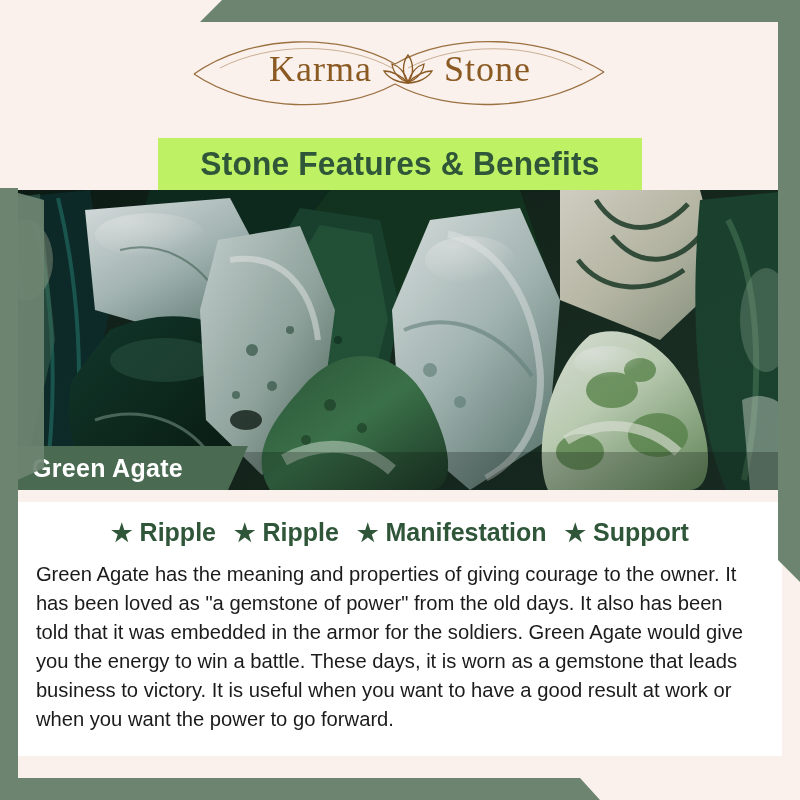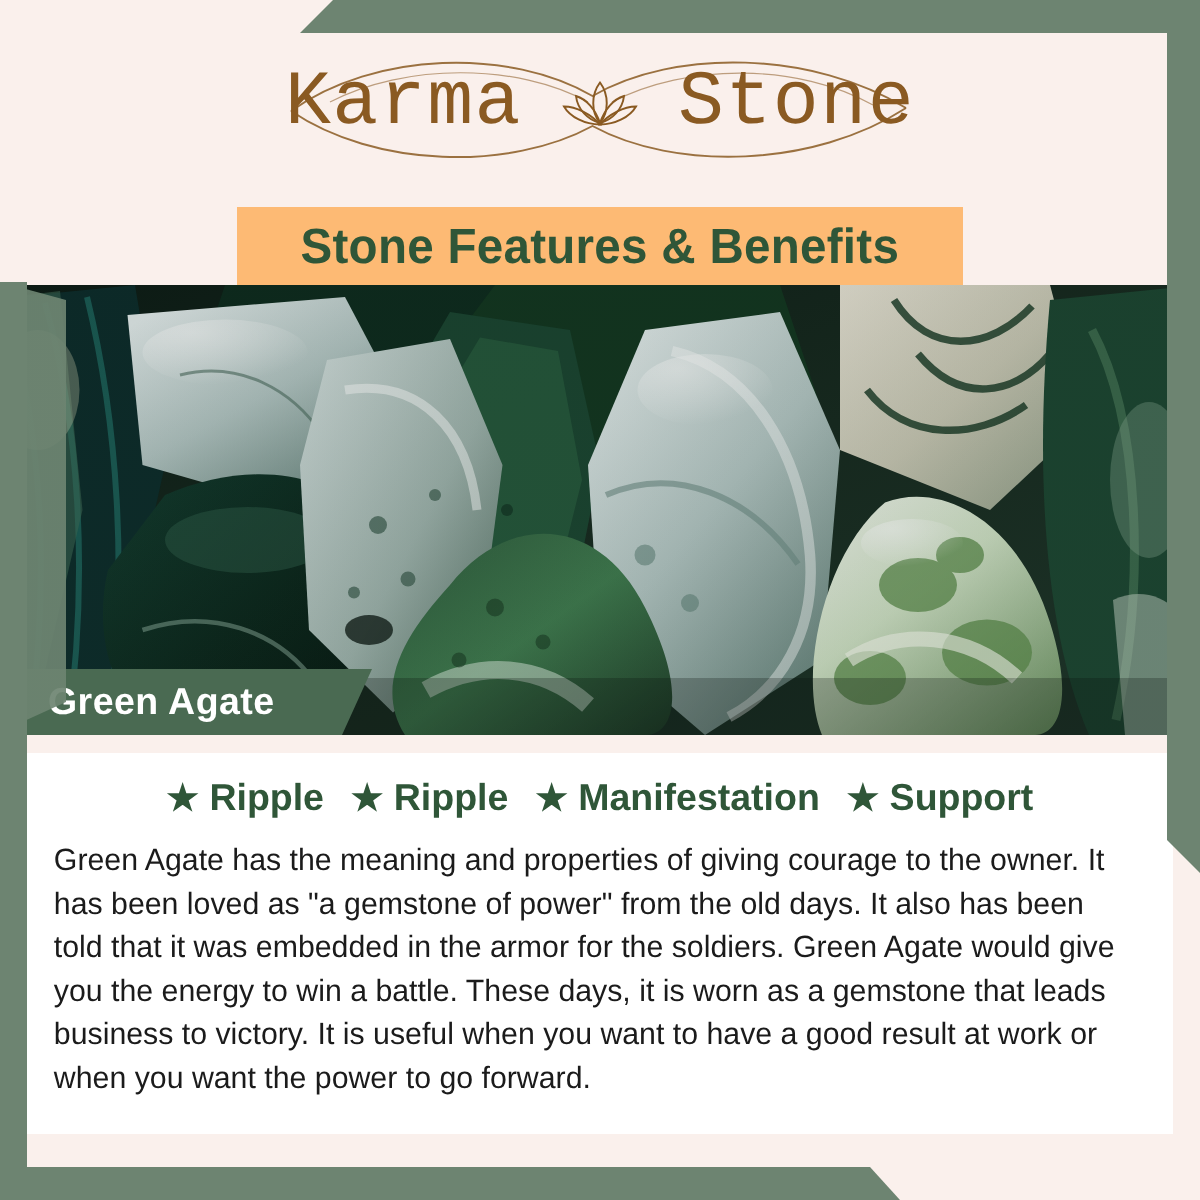--- a/index.html
+++ b/index.html
@@ -47,31 +47,31 @@
   .header {
     position:absolute; top:0; left:0; width:800px; height:130px;
     background:#faf0ec; z-index:4;
   }
   .logo-wrap {
     position:absolute; top:28px; left:0; width:800px; height:82px;
     display:flex; align-items:center; justify-content:center;
   }
   .logo-swash { position:absolute; top:0; left:190px; width:420px; height:82px; }
   .brand {
-    position:relative; display:flex; align-items:center; gap:24px;
-    font-family:Liberation Mono, monospace;
-    font-size:51px; color:#8a5a22; letter-spacing:1px;
+    position:relative; display:flex; align-items:center; gap:8px;
+    font-family:Liberation Serif, serif;
+    font-size:36px; color:#8a5a22; letter-spacing:1px;
   }
   .brand .word { line-height:1; }
   .lotus { width:56px; height:40px; }
 
   
   .title-banner {
     position:absolute; top:138px; left:158px; width:484px; height:52px;
-    background:#fdba74;
+    background:#bef264;
     display:flex; align-items:center; justify-content:center;
     z-index:5;
   }
   .title-text {
     font-family:"Liberation Sans Narrow","Liberation Sans", sans-serif;
     font-weight:bold; font-size:33px; color:#2f5638;
     letter-spacing:.2px; white-space:nowrap;
     transform:scaleX(.96); transform-origin:center;
   }
 

